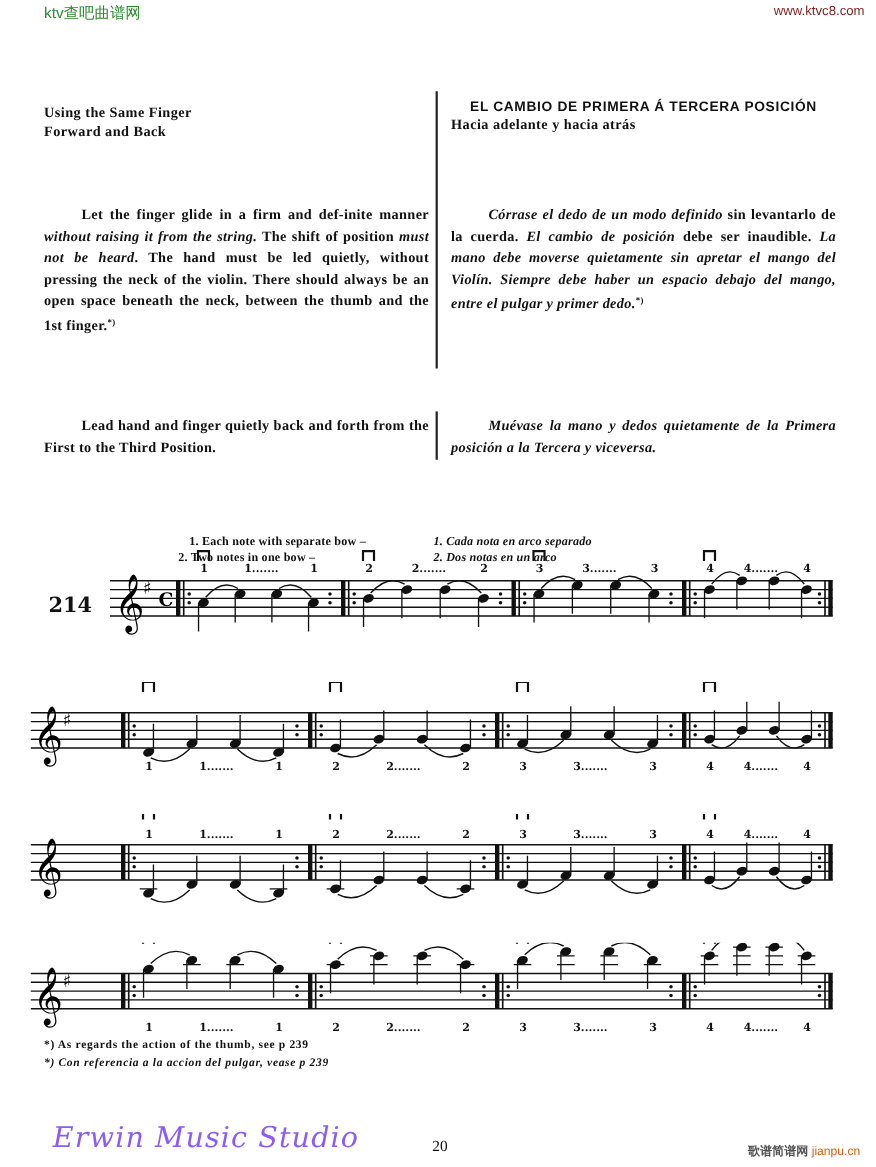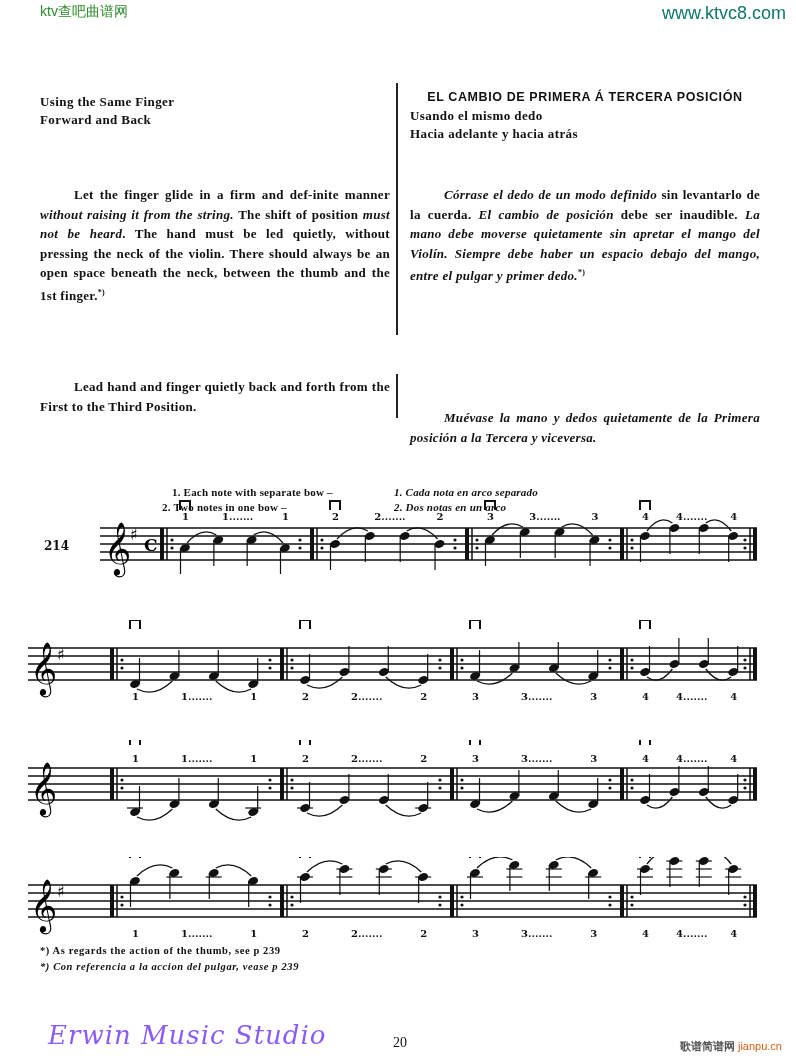--- a/index.html
+++ b/index.html
@@ -1,32 +1,32 @@
 <!DOCTYPE html>
 <html><head>
   <meta charset="utf-8">
   <style>
     html, body { margin: 0; padding: 0; background: #fff; }
     body { width: 796px; height: 1061px; position: relative; overflow: hidden; font-family: "DejaVu Serif", serif; color: #111; }
     .abs { position: absolute; }
     .wm-left { left: 4px; top: 3px; font-family: "Liberation Sans", sans-serif; font-size: 14px; color: #2d8a2d; padding-left: 36px; }
-    .wm-right { right: 10px; top: 3px; font-family: "Liberation Sans", sans-serif; font-size: 18px; color: #0f766e; }
+    .wm-right { right: 10px; top: 3px; font-family: "Liberation Sans", sans-serif; font-size: 12px; color: #7f1d1d; }
     .col { position: absolute; width: 350px; }
     .col-left { left: 40px; }
     .col-right { left: 410px; }
     .title { font-family: "Liberation Sans", sans-serif; font-weight: bold; font-size: 12.5px; letter-spacing: 0.6px; text-align: center; white-space: nowrap; }
     .subtitle { font-family: "Liberation Serif", serif; font-weight: bold; font-size: 13px; text-align: left; line-height: 18px; letter-spacing: 0.4px; }
     .para { font-family: "Liberation Serif", serif; font-weight: bold; font-size: 13px; line-height: 19.5px; text-align: justify; letter-spacing: 0.3px; }
     .para i { font-style: italic; }
-    .para.it { font-style: italic; margin-top: 31px; }
+    .para.it { font-style: italic; }
     .indent { text-indent: 34px; }
     .divider { position: absolute; left: 396px; width: 2px; background: #222; }
     .ex-label { font-family: "Liberation Serif", serif; font-weight: bold; font-size: 11px; letter-spacing: 0.2px; white-space: nowrap; }
     .ex-label i { font-style: italic; }
-    .ex-num { left: 44px; top: 539px; font-family: "DejaVu Serif", serif; font-weight: bold; font-size: 12px; }
+    .ex-num { left: 44px; top: 539px; font-family: "DejaVu Serif", serif; font-weight: bold; font-size: 19px; }
     .staff { position: absolute; }
     .footnote { font-family: "Liberation Serif", serif; font-weight: bold; font-size: 10.5px; letter-spacing: 0.6px; white-space: nowrap; }
     .footnote.it { font-style: italic; }
     .studio { left: 48px; top: 1020px; font-family: "DejaVu Serif", serif; font-style: italic; font-size: 26px; color: #8b5cf6; letter-spacing: 1px; }
     .pageno { left: 393px; top: 1035px; font-family: "Liberation Serif", serif; font-size: 14px; }
     .jianpu { right: 14px; top: 1039px; font-family: "Liberation Sans", sans-serif; font-size: 11px; color: #555; }
     .jianpu span { color: #d06010; }
   </style>
 </head>
 <body>
@@ -41,21 +41,20 @@
 <div class="col col-left para indent" style="top:185px;">
   <span>Let the finger glide in a firm and def-inite manner </span><i>without raising it from the string.</i><span> The shift of position </span><i>must not be heard</i><span>. The hand must be led quietly, without pressing the neck of the violin. There should always be an open space beneath the neck, between the thumb and the 1st finger.</span><sup style="font-size:8px;">*)</sup>
 </div>
 <div class="col col-left para indent" style="top:377px;">Lead hand and finger quietly back and forth from the First to the Third Position.</div>
 
 <div class="divider" style="top:83px; height:252px;"></div>
 <div class="divider" style="top:374px; height:44px;"></div>
 
 <div class="col col-right" style="top:90px;">
   <div class="title">EL CAMBIO DE PRIMERA Á TERCERA POSICIÓN</div>
-  <div class="subtitle" style="margin-top:3px;">Usando el mismo dedo</div>
   <div class="subtitle">Hacia adelante y hacia atrás</div>
 </div>
 <div class="col col-right para indent" style="top:185px;">
   <i>Córrase el dedo de un modo definido</i><span> sin levantarlo de la cuerda. </span><i>El cambio de posición</i><span> debe ser inaudible. </span><i>La mano debe moverse quietamente sin apretar el mango del Violín. Siempre debe haber un espacio debajo del mango, entre el pulgar y primer dedo.</i><sup style="font-size:8px;">*)</sup>
 </div>
 <div class="col col-right para it indent" style="top:377px;">Muévase la mano y dedos quietamente de la Primera posición a la Tercera y viceversa.</div>
 
 <div class="abs ex-label" style="left:172px; top:486px;">1.  Each note with separate bow  –</div>
 <div class="abs ex-label" style="left:394px; top:486px;"><i>1.  Cada nota en arco separado</i></div>
 <div class="abs ex-label" style="left:162px; top:501px;">2.  Two notes in one bow       –</div>

